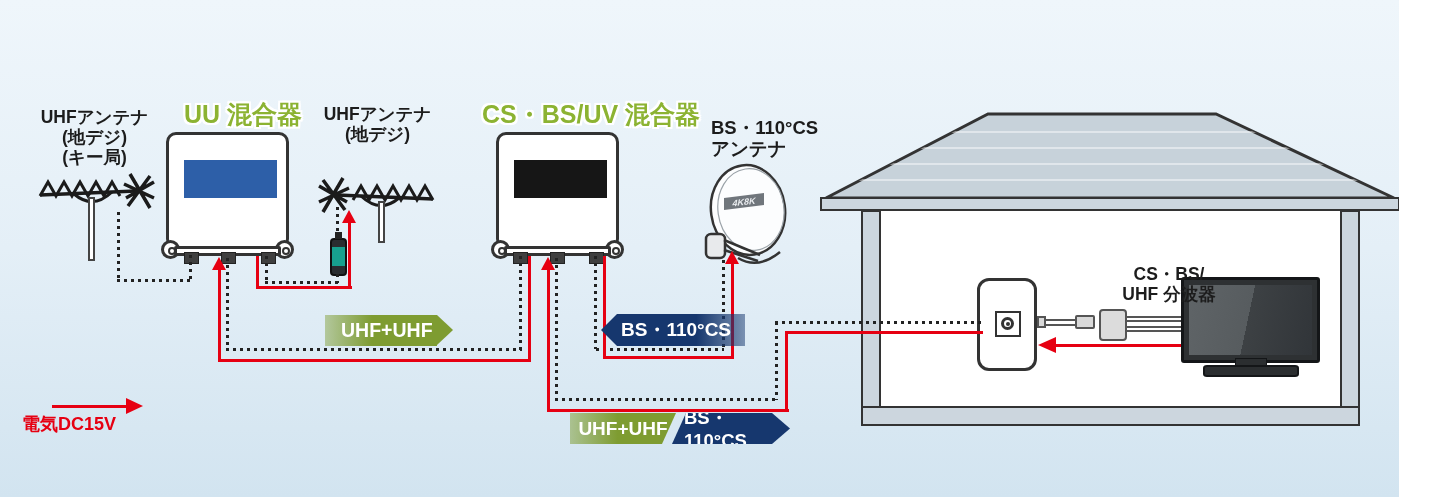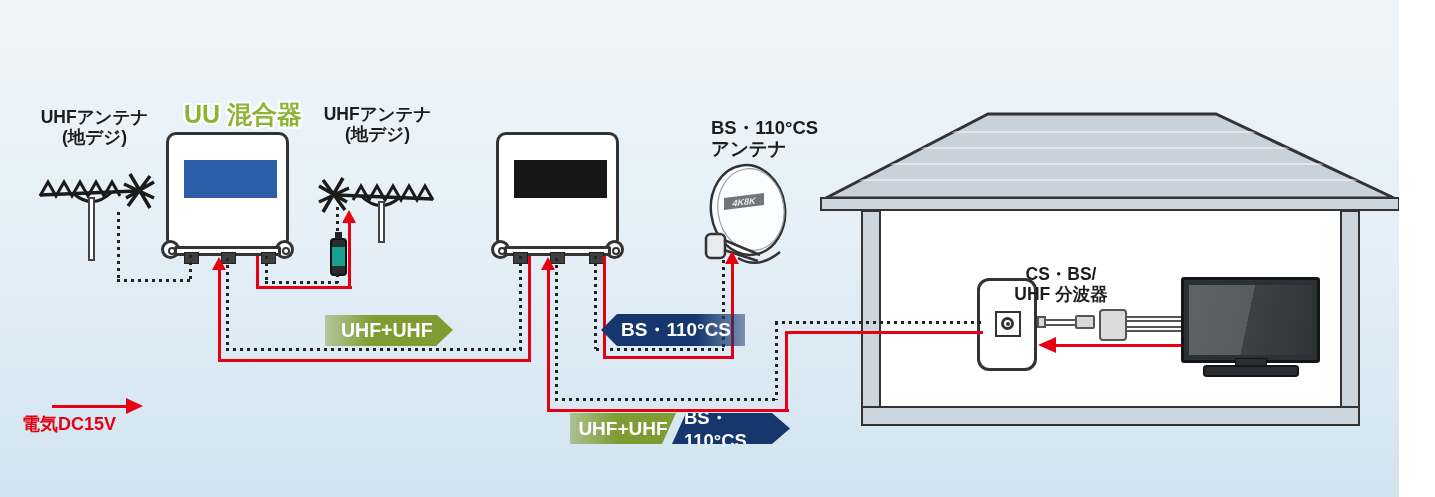--- a/index.html
+++ b/index.html
@@ -84,31 +84,33 @@
   </svg>
   <div class="abs" style="left:880px;top:210px;width:462px;height:200px;background:#fff;z-index:1"></div>
   <div class="wallpiece" style="left:820px;top:197px;width:580px;height:14px;"></div>
   <div class="wallpiece" style="left:861px;top:210px;width:20px;height:216px;"></div>
   <div class="wallpiece" style="left:1340px;top:210px;width:20px;height:216px;"></div>
   <div class="wallpiece" style="left:861px;top:406px;width:499px;height:20px;"></div>
 
   <div class="lbl" style="left:22px;top:107px;width:145px;text-align:center;">
     <div>UHFアンテナ</div>
     <div>(地デジ)</div>
+    <div>(キー局)</div>
   </div>
   <div class="title" style="left:176px;top:98px;">UU 混合器</div>
   <div class="lbl" style="left:305px;top:104px;width:145px;text-align:center;">
     <div>UHFアンテナ</div>
     <div>(地デジ)</div>
   </div>
+  <div class="title" style="left:474px;top:98px;">CS・BS/UV 混合器</div>
   <div class="lbl" style="left:711px;top:117px;font-size:18.5px;line-height:21px;">
     <div>BS・110°CS</div>
     <div>アンテナ</div>
   </div>
-  <div class="lbl" style="left:996px;top:264px;width:130px;text-align:center;">
+  <div class="lbl" style="left:1104px;top:264px;width:130px;text-align:center;">
     <div>CS・BS/</div>
     <div>UHF 分波器</div>
   </div>
 
   <svg class="abs" style="left:38px;top:168px;z-index:4" width="130" height="95" viewBox="0 0 130 95">
     <line x1="2" y1="27" x2="98" y2="23" stroke="#1b1b1b" stroke-width="3.5"></line>
     <path d="M2,28 L10,14 L18,28 L26,14 L34,28 L42,14 L50,28 L58,14 L66,28 L74,14 L82,28" fill="none" stroke="#1b1b1b" stroke-width="3"></path>
     <path d="M36,26 Q55,42 74,24" fill="none" stroke="#1b1b1b" stroke-width="3"></path>
     <path d="M92,6 L112,40 M112,8 L90,38 M86,16 L116,30 M88,30 L116,14" stroke="#1b1b1b" stroke-width="3.5" fill="none"></path>
     <rect x="51" y="30" width="5" height="62" fill="#fff" stroke="#444" stroke-width="2"></rect>

